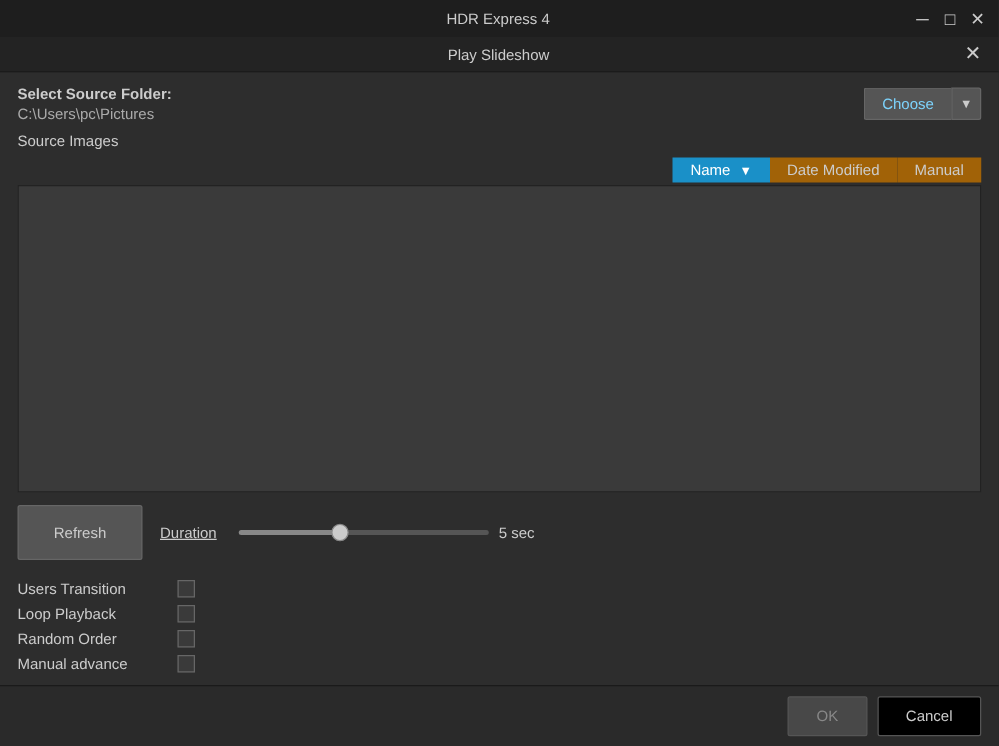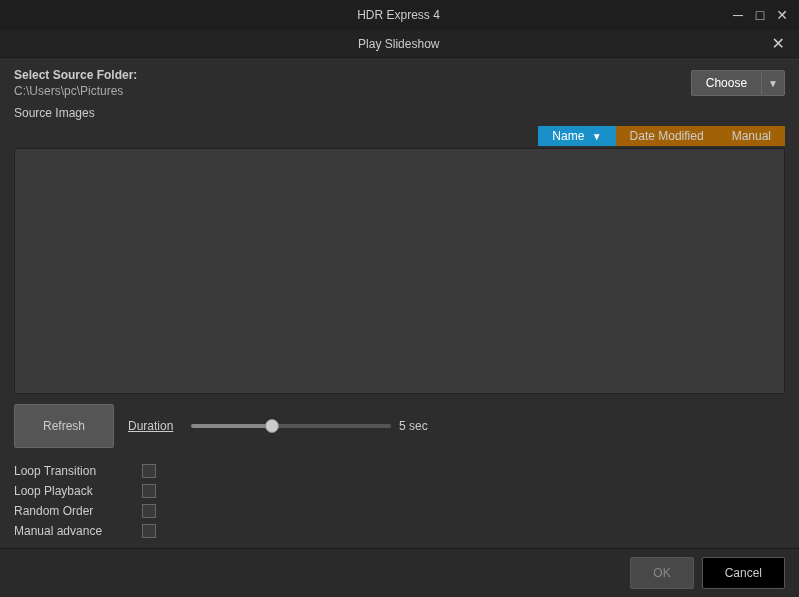--- a/index.html
+++ b/index.html
@@ -122,21 +122,21 @@
 
     .choose-btn-group {
       display: flex;
       align-items: center;
       gap: 0;
     }
 
     .choose-btn {
       background: #555555;
       border: 1px solid #666;
-      color: #ffffff;
+      color: #7dd3fc;
       padding: 4px 14px;
       cursor: pointer;
       font-size: 12px;
       height: 26px;
       border-right: none;
       border-radius: 2px 0 0 2px;
     }
 
     .choose-dropdown-btn {
       background: #555555;
@@ -374,21 +374,21 @@
     <button class="refresh-btn">Refresh</button>
     <div class="duration-row">
       <span class="duration-label">Duration</span>
       <input type="range" class="duration-slider" min="0" max="100" value="40" style="">
       <span class="duration-value">5 sec</span>
     </div>
   </div>
 
   <div class="options-section">
     <div class="option-row">
-      <span class="option-label">Loop Transition</span>
+      <span class="option-label">Users Transition</span>
       <input type="checkbox" class="option-checkbox" style="">
     </div>
     <div class="option-row">
       <span class="option-label">Loop Playback</span>
       <input type="checkbox" class="option-checkbox" style="">
     </div>
     <div class="option-row">
       <span class="option-label">Random Order</span>
       <input type="checkbox" class="option-checkbox" style="">
     </div>

